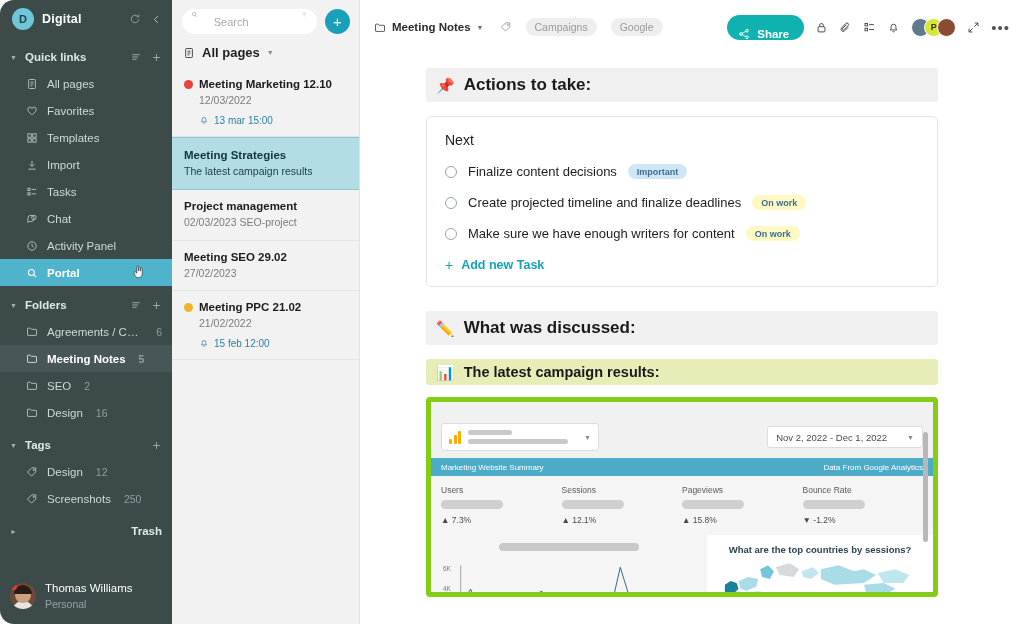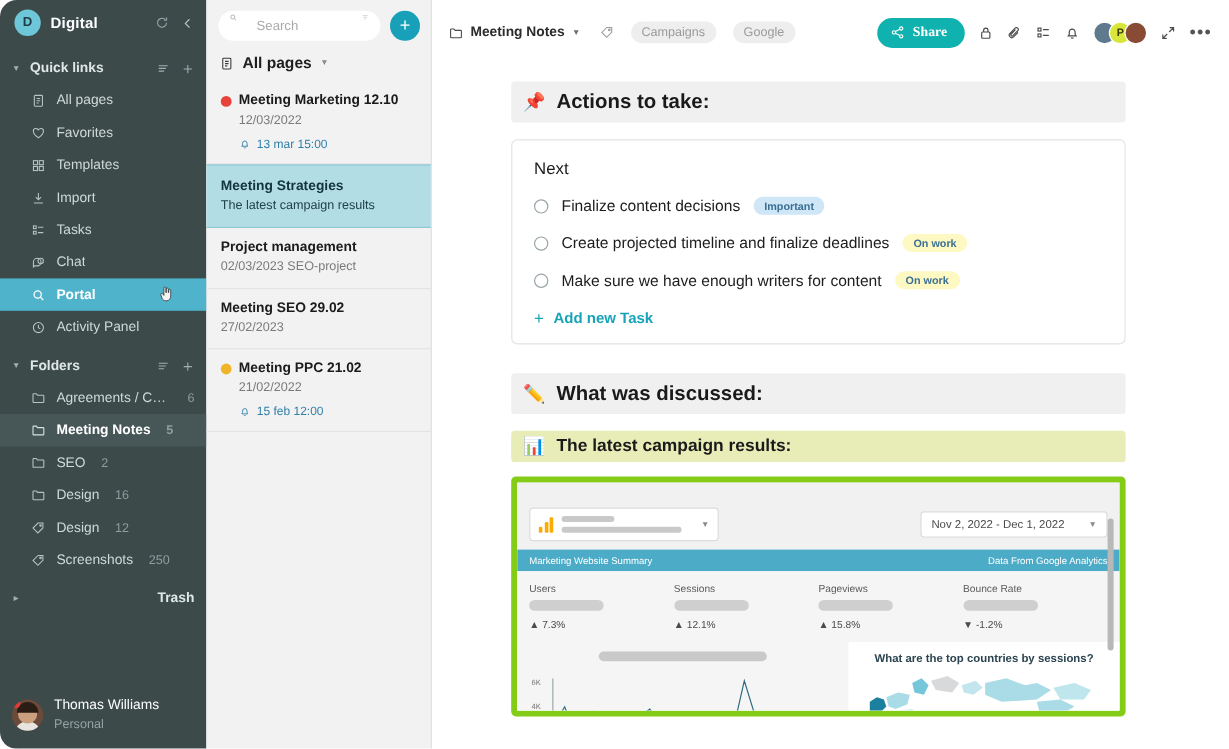--- a/index.html
+++ b/index.html
@@ -136,22 +136,22 @@
   .crumb .caret { font-size: 7px; color: #6d6d6d; }
   .tag-icon { margin-left: 8px; color: #9b9b9b; display: flex; align-items: center; }
   .pill {
     background: #eeeeee; color: #9a9a9a; border-radius: 10px;
     padding: 3px 9px; font-size: 10.5px; margin-left: 6px;
   }
   .topbar-right { margin-left: auto; display: flex; align-items: center; gap: 11px; }
   .share-btn {
     background: #0fb2ae; color: #fff; border: none; border-radius: 15px;
     height: 25px; padding: 0 15px 0 11px; font-size: 11.5px; font-weight: bold;
-    display: flex; align-items: center; gap: 7px; cursor: pointer;
-    font-family: Liberation Serif, serif;
+    display: flex; align-items: flex-end; gap: 7px; cursor: pointer;
+    font-family: Liberation Sans, sans-serif;
   }
   .tb-ic { color: #4a4a4a; display: flex; align-items: center; cursor: pointer; }
   .avatars { display: flex; align-items: center; }
   .av { width: 19px; height: 19px; border-radius: 50%; border: 1.5px solid #fff; margin-left: -6px; overflow: hidden; position: relative; }
   .av:first-child { margin-left: 0; }
   .av.a1 { background: #5e7a8c; }
   .av.a2 { background: #d8e63a; color:#3a3a00; font-size:9px; font-weight:bold; display:flex; align-items:center; justify-content:center; }
   .av.a3 { background: #8a4b35; }
   .dots-btn { font-size: 15px; color: #555; letter-spacing: 1px; cursor: pointer; line-height: 1; }
 
@@ -306,36 +306,36 @@
         </svg>
       <span class="lbl">Tasks</span>
     </div>
     <div class="sb-item">
       <svg width="12" height="12" viewBox="0 0 16 16" fill="none" stroke="#b7c3c3" stroke-width="1.2">
           <path d="M2.5 7.2a4.2 4.2 0 0 1 8.4 0 4.2 4.2 0 0 1-4.2 4.2H3.8l-1.3 1.3z"></path>
           <circle cx="10.5" cy="6" r="3"></circle>
         </svg>
       <span class="lbl">Chat</span>
     </div>
+    <div class="sb-item">
+      <svg width="12" height="12" viewBox="0 0 16 16" fill="none" stroke="#b7c3c3" stroke-width="1.2">
+          <circle cx="8" cy="8" r="5.6"></circle>
+          <path d="M8 4.8V8l2.2 1.4"></path>
+        </svg>
+      <span class="lbl">Activity Panel</span>
+    </div>
     <div class="sb-item active-portal">
       <svg width="12" height="12" viewBox="0 0 16 16" fill="none" stroke="#ffffff" stroke-width="1.4">
           <circle cx="7.2" cy="7.2" r="4"></circle>
           <path d="M10.3 10.3 13.5 13.5"></path>
         </svg>
       <span class="lbl">Portal</span>
       <svg class="cursor-hand" viewBox="0 0 24 24">
         <path d="M9 3.2c0-.8.6-1.4 1.3-1.4s1.3.6 1.3 1.4v6.1h.6V4.6c0-.8.6-1.4 1.3-1.4s1.3.6 1.3 1.4v4.7h.6V6.3c0-.8.6-1.4 1.3-1.4s1.3.6 1.3 1.4v7.4c0 3.6-2 6.5-5.3 6.5h-1.3c-2.4 0-3.6-1.1-5-3.4L5 12.4c-.4-.7-.2-1.5.5-1.9.6-.4 1.4-.2 1.8.4l1.7 2.2V3.2z" fill="#f4f4f4" stroke="#2b2b2b" stroke-width="1"></path>
       </svg>
-    </div>
-    <div class="sb-item">
-      <svg width="12" height="12" viewBox="0 0 16 16" fill="none" stroke="#b7c3c3" stroke-width="1.2">
-          <circle cx="8" cy="8" r="5.6"></circle>
-          <path d="M8 4.8V8l2.2 1.4"></path>
-        </svg>
-      <span class="lbl">Activity Panel</span>
     </div>
 
     <div class="sb-section">
       <span class="caret">▼</span>
       <span class="sec-label">Folders</span>
       <span class="sec-actions">
         <span class="ic">
           <svg width="12" height="12" viewBox="0 0 16 16" stroke="#9fb0b0" stroke-width="1.2">
               <path d="M3 5h10M3 8h8M3 11h6"></path>
             </svg>
@@ -369,20 +369,31 @@
       <span class="cnt">2</span>
     </div>
     <div class="sb-item">
       <svg width="12" height="11" viewBox="0 0 16 14" fill="none" stroke="#b7c3c3" stroke-width="1.2">
           <path d="M2 11.5V3.2c0-.4.3-.7.7-.7h3l1.3 1.6h6.3c.4 0 .7.3.7.7v6.7c0 .4-.3.7-.7.7H2.7a.7.7 0 0 1-.7-.7z"></path>
         </svg>
       <span class="lbl">Design</span>
       <span class="cnt">16</span>
     </div>
 
+    <div class="sb-section">
+      <span class="caret">▼</span>
+      <span class="sec-label">Tags</span>
+      <span class="sec-actions">
+        <span class="ic">
+          <svg width="11" height="11" viewBox="0 0 16 16" stroke="#9fb0b0" stroke-width="1.3">
+              <path d="M8 3v10M3 8h10"></path>
+            </svg>
+        </span>
+      </span>
+    </div>
     <div class="sb-item">
       <svg width="12" height="12" viewBox="0 0 16 16" fill="none" stroke="#b7c3c3" stroke-width="1.2">
           <path d="M7.6 2.5H13v5.4l-5.6 5.6-5.4-5.4z"></path>
           <circle cx="10.4" cy="5.2" r=".9"></circle>
         </svg>
       <span class="lbl">Design</span>
       <span class="cnt">12</span>
     </div>
     <div class="sb-item">
       <svg width="12" height="12" viewBox="0 0 16 16" fill="none" stroke="#b7c3c3" stroke-width="1.2">

